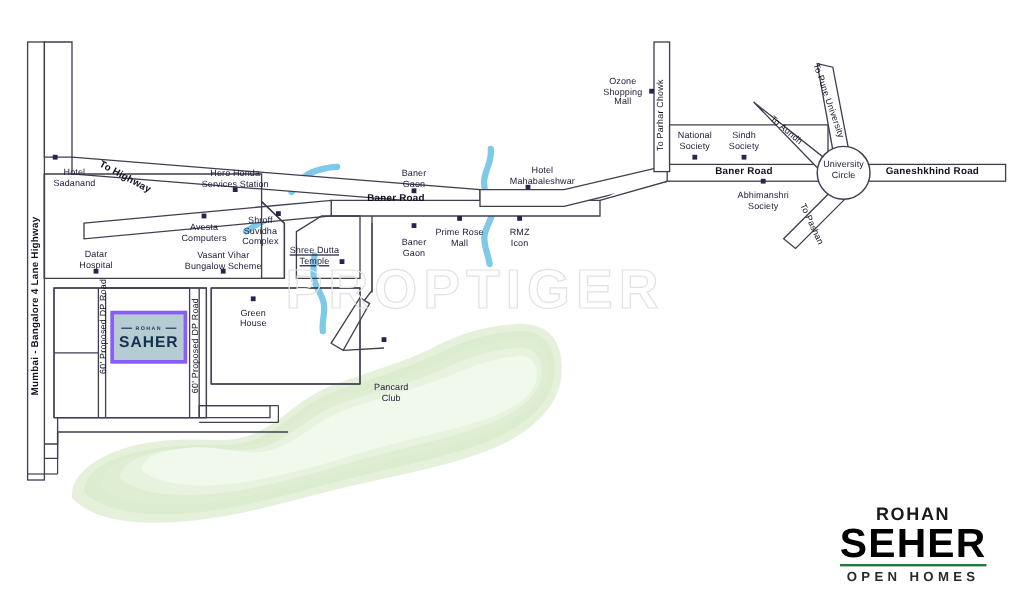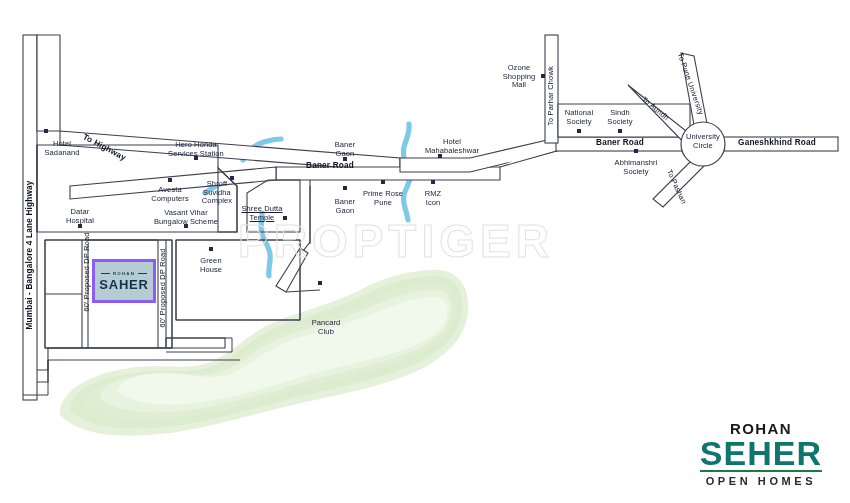--- a/index.html
+++ b/index.html
@@ -77,21 +77,21 @@
   
   #brand-logo{
     position:absolute;right:28px;bottom:15px;
     text-align:center;
   }
   #brand-logo .bl-rohan{
     font-size:15px;font-weight:bold;color:#1a1a1a;letter-spacing:1.4px;
     line-height:16px;
   }
   #brand-logo .bl-seher{
-    font-size:34px;font-weight:bold;color:#0f766e;letter-spacing:1px;
+    font-size:34px;font-weight:bold;color:#000000;letter-spacing:1px;
     line-height:33px;
     border-bottom:2px solid #1f7a3d;
     padding-bottom:0px;
   }
   #brand-logo .bl-tag{
     font-size:11px;font-weight:bold;color:#2a2a2a;letter-spacing:3.6px;
     line-height:14px;margin-top:2px;
   }
 </style>
 </head>
@@ -245,21 +245,21 @@
       <div class="lbl" style="left: 211px; top: 257px;">Green
 House</div>
       <div class="poi" style="left: 211px; top: 249px; background: rgb(37, 37, 80);"></div>
       <div class="lbl" style="left: 345px; top: 141px;">Baner
 Gaon</div>
       <div class="poi" style="left: 345px; top: 159px; background: rgb(37, 37, 80);"></div>
       <div class="lbl" style="left: 345px; top: 198px;">Baner
 Gaon</div>
       <div class="poi" style="left: 345px; top: 188px; background: rgb(37, 37, 80);"></div>
       <div class="lbl" style="left: 383px; top: 190px;">Prime Rose
-Pune</div>
+Mall</div>
       <div class="poi" style="left: 383px; top: 182px; background: rgb(37, 37, 80);"></div>
       <div class="lbl" style="left: 452px; top: 138px;">Hotel
 Mahabaleshwar</div>
       <div class="poi" style="left: 440px; top: 156px; background: rgb(37, 37, 80);"></div>
       <div class="lbl" style="left: 433px; top: 190px;">RMZ
 Icon</div>
       <div class="poi" style="left: 433px; top: 182px; background: rgb(37, 37, 80);"></div>
       <div class="lbl" style="left: 519px; top: 64px;">Ozone
 Shopping
 Mall</div>

